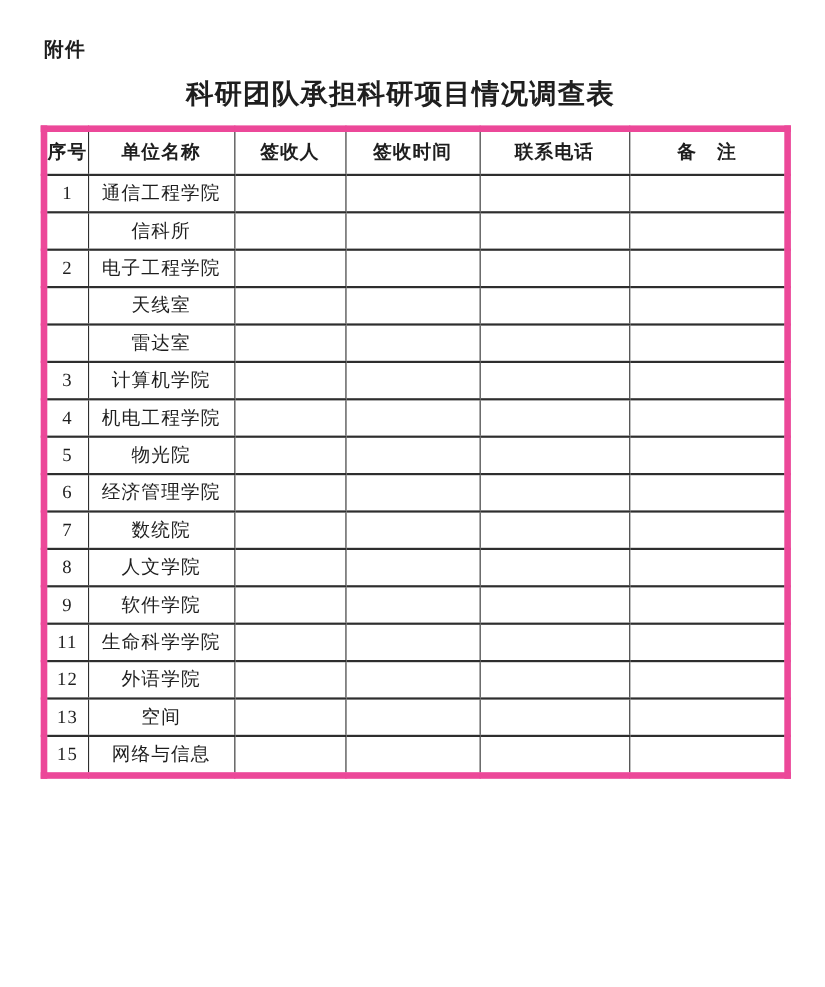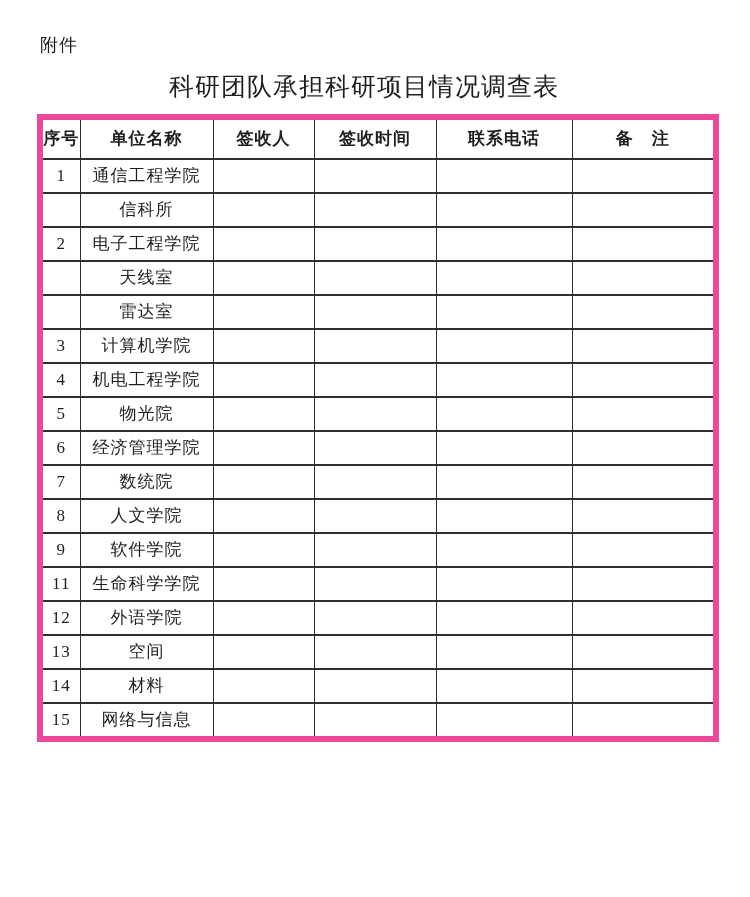--- a/index.html
+++ b/index.html
@@ -16,31 +16,31 @@
     -webkit-font-smoothing: antialiased;
   }
   .page {
     position: relative;
     width: 750px;
     height: 897px;
   }
   .attachment {
     margin: 36px 0 0 40px;
     font-family: "Liberation Sans", "DejaVu Sans", sans-serif;
-    font-weight: normal;
+    font-weight: bold;
     font-size: 18px;
     line-height: 1.1;
     letter-spacing: 1px;
   }
   .title {
     width: 728px;
     margin: 15px 0 0 0;
     text-align: center;
     font-family: "Liberation Sans", "DejaVu Sans", sans-serif;
-    font-weight: normal;
+    font-weight: bold;
     font-size: 25px;
     line-height: 1.2;
     letter-spacing: 1px;
   }
   table.survey {
     margin: 13px 0 0 37px;
     border-collapse: collapse;
     table-layout: fixed;
     border: 6px solid #ec4899;
   }
@@ -218,28 +218,20 @@
         </tr>
         <tr>
           <td>13</td>
           <td>空间</td>
           <td></td>
           <td></td>
           <td></td>
           <td></td>
         </tr>
         <tr>
-          <td>14</td>
-          <td>材料</td>
-          <td></td>
-          <td></td>
-          <td></td>
-          <td></td>
-        </tr>
-        <tr>
           <td>15</td>
           <td>网络与信息</td>
           <td></td>
           <td></td>
           <td></td>
           <td></td>
         </tr>
       </tbody>
   </table>
 

